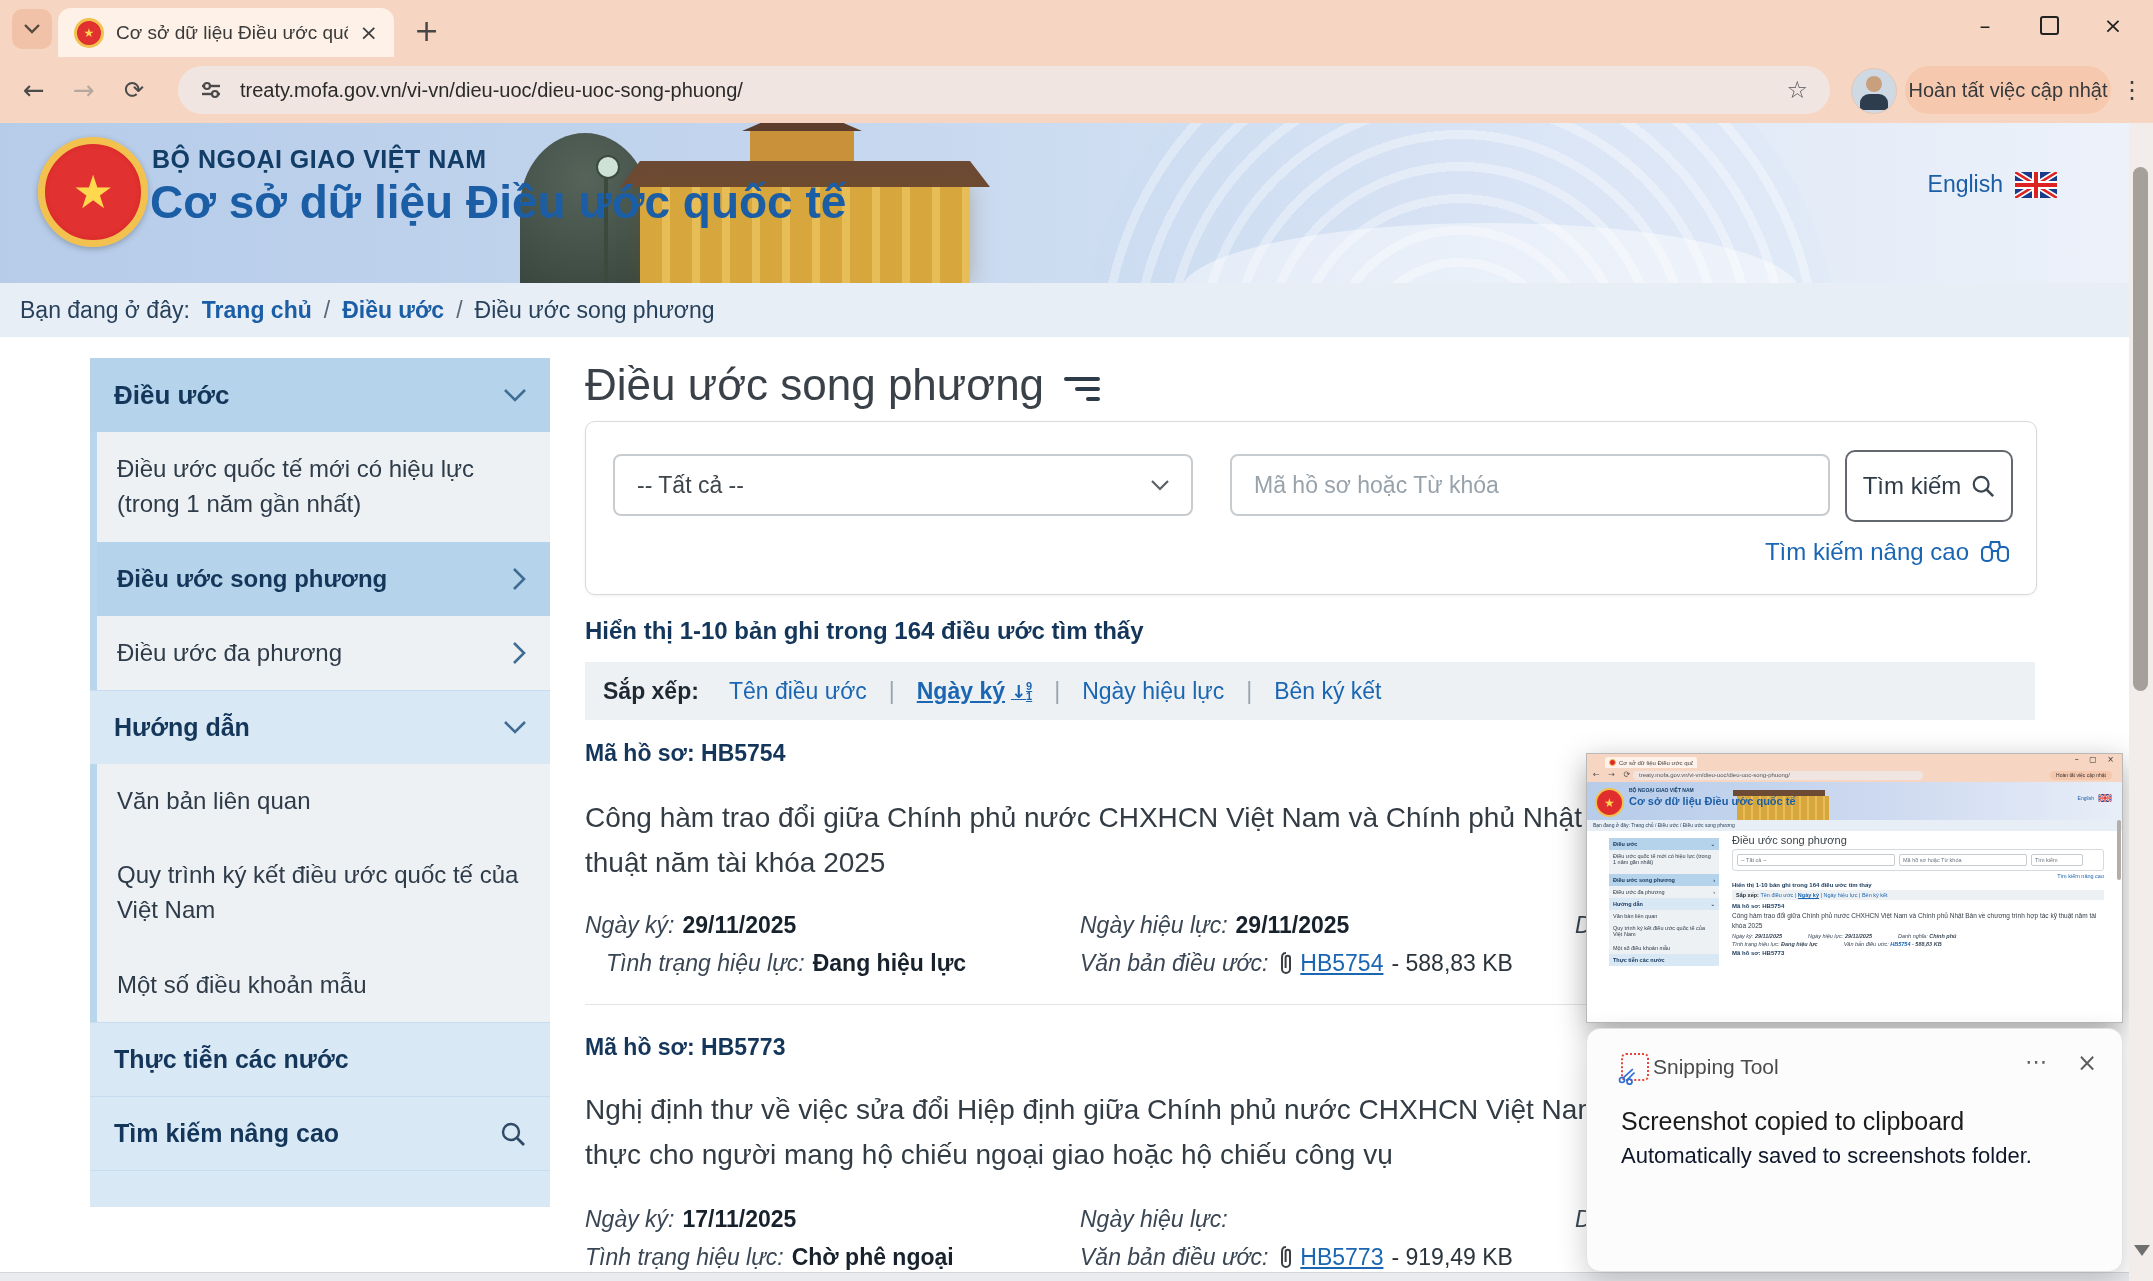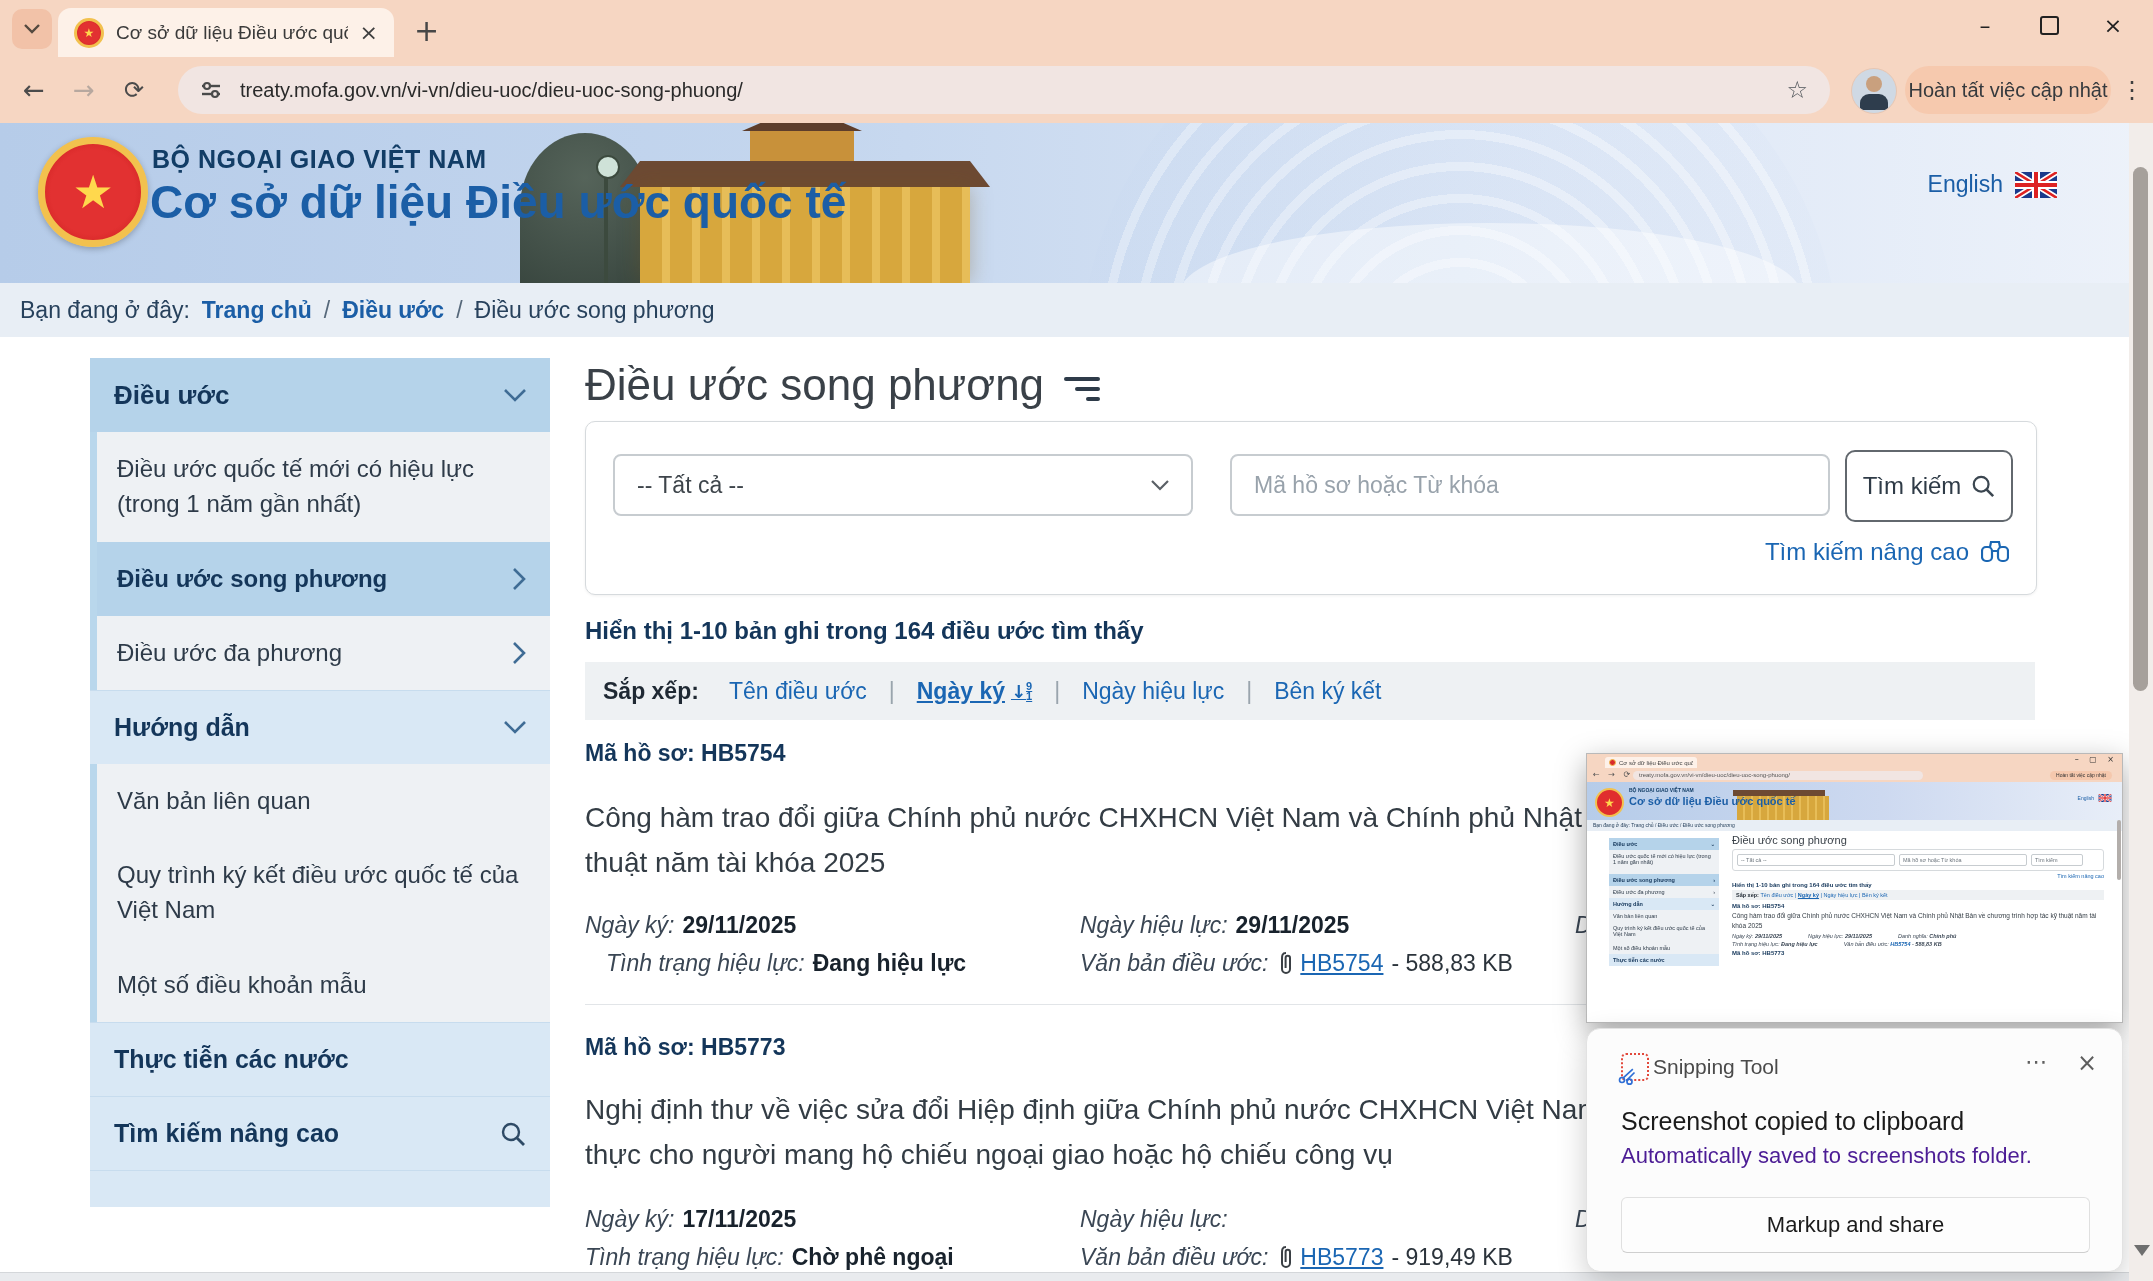--- a/index.html
+++ b/index.html
@@ -165,21 +165,21 @@
   
   .toast{left:1586px;top:1028px;width:535px;height:242px;background:#fcfcfc;border:1px solid #e2e2e2;
          border-radius:14px;box-shadow:0 10px 30px rgba(0,0,0,.20);z-index:6;}
   .t-head{left:34px;top:24px;display:flex;align-items:center;gap:4px;}
   .snipico{width:24px;height:24px;border:2px dotted #e2493c;border-radius:5px;position:relative;}
   .snipico svg{position:absolute;left:-6px;bottom:-6px;}
   .t-app{font-size:21px;color:#4a4a4a;}
   .t-more{left:438px;top:20px;font-size:22px;color:#5e5e5e;}
   .t-close{left:490px;top:20px;font-size:24px;color:#5e5e5e;}
   .t-msg{left:34px;top:78px;font-size:25px;color:#1b1b1b;}
-  .t-sub{left:34px;top:114px;font-size:22px;color:#4c1d95;}
+  .t-sub{left:34px;top:114px;font-size:22px;color:#0f172a;}
   .t-btn{left:34px;top:168px;width:467px;height:54px;background:#fdfdfd;border:1px solid #e0e0e0;border-bottom-color:#cfcfcf;
          border-radius:6px;display:flex;align-items:center;justify-content:center;font-size:22px;color:#1b1b1b;}
 
   
   .scrolltrack{left:2129px;top:123px;width:24px;height:1158px;background:#f2edea;z-index:7;}
   .scrollthumb{left:4px;top:44px;width:15px;height:524px;border-radius:8px;background:#a6a09b;}
   .scrollarrow{left:5px;top:1122px;width:0;height:0;border-left:8px solid transparent;border-right:8px solid transparent;
                border-top:11px solid #6f6f6f;}
   .bottomstrip{left:0;top:1272px;width:2153px;height:9px;background:#e9ebee;border-top:1px solid #d4d7da;z-index:4;}
 </style>
@@ -513,20 +513,19 @@
           <circle cx="15" cy="20" r="3" fill="none" stroke="#2f6fd6" stroke-width="2"></circle>
           <path d="M7.5 15.5 L19 5 M11 19 L21 9" fill="none" stroke="#2f6fd6" stroke-width="2"></path>
         </svg>
     </span>
     <span class="t-app">Snipping Tool</span>
   </div>
   <span class="abs t-more glyph">⋯</span>
   <span class="abs t-close glyph">×</span>
   <div class="abs t-msg">Screenshot copied to clipboard</div>
   <div class="abs t-sub">Automatically saved to screenshots folder.</div>
-  <div class="abs t-btn">Markup and share</div>
 </div>
 
 <div class="abs bottomstrip"></div>
 <div class="abs scrolltrack">
   <div class="abs scrollthumb"></div>
   <div class="abs scrollarrow"></div>
 </div>
 
 </body></html>

